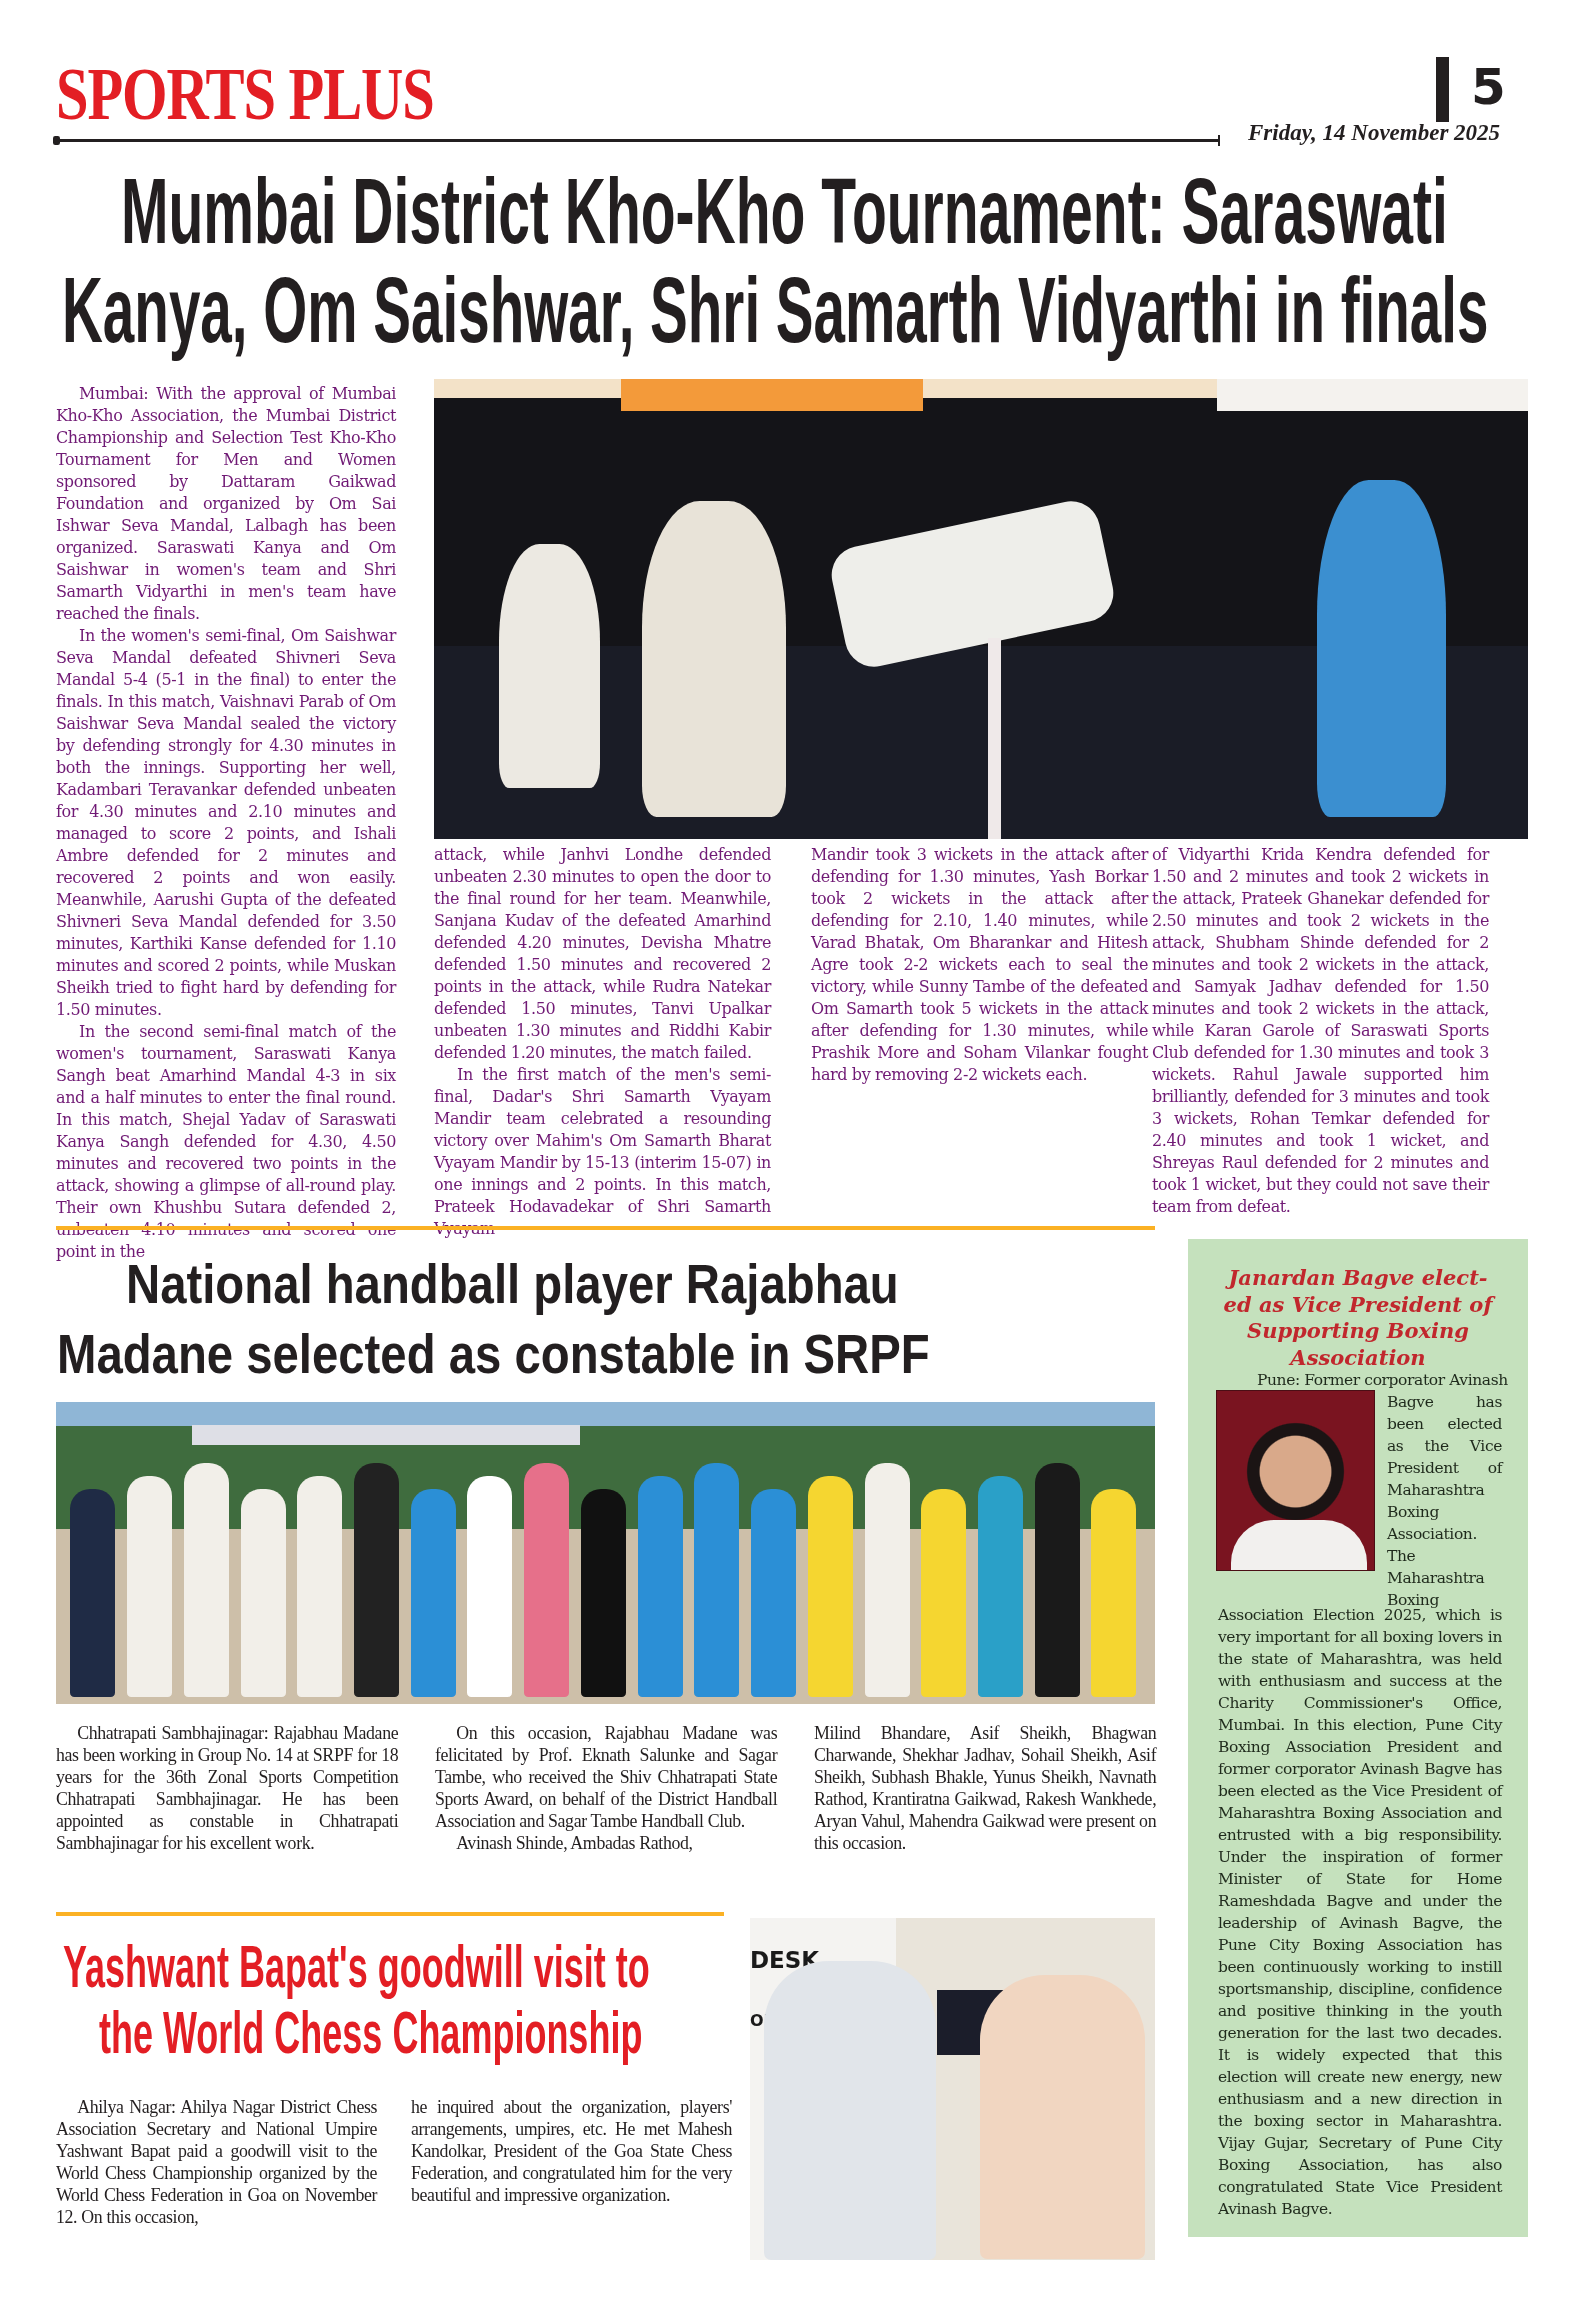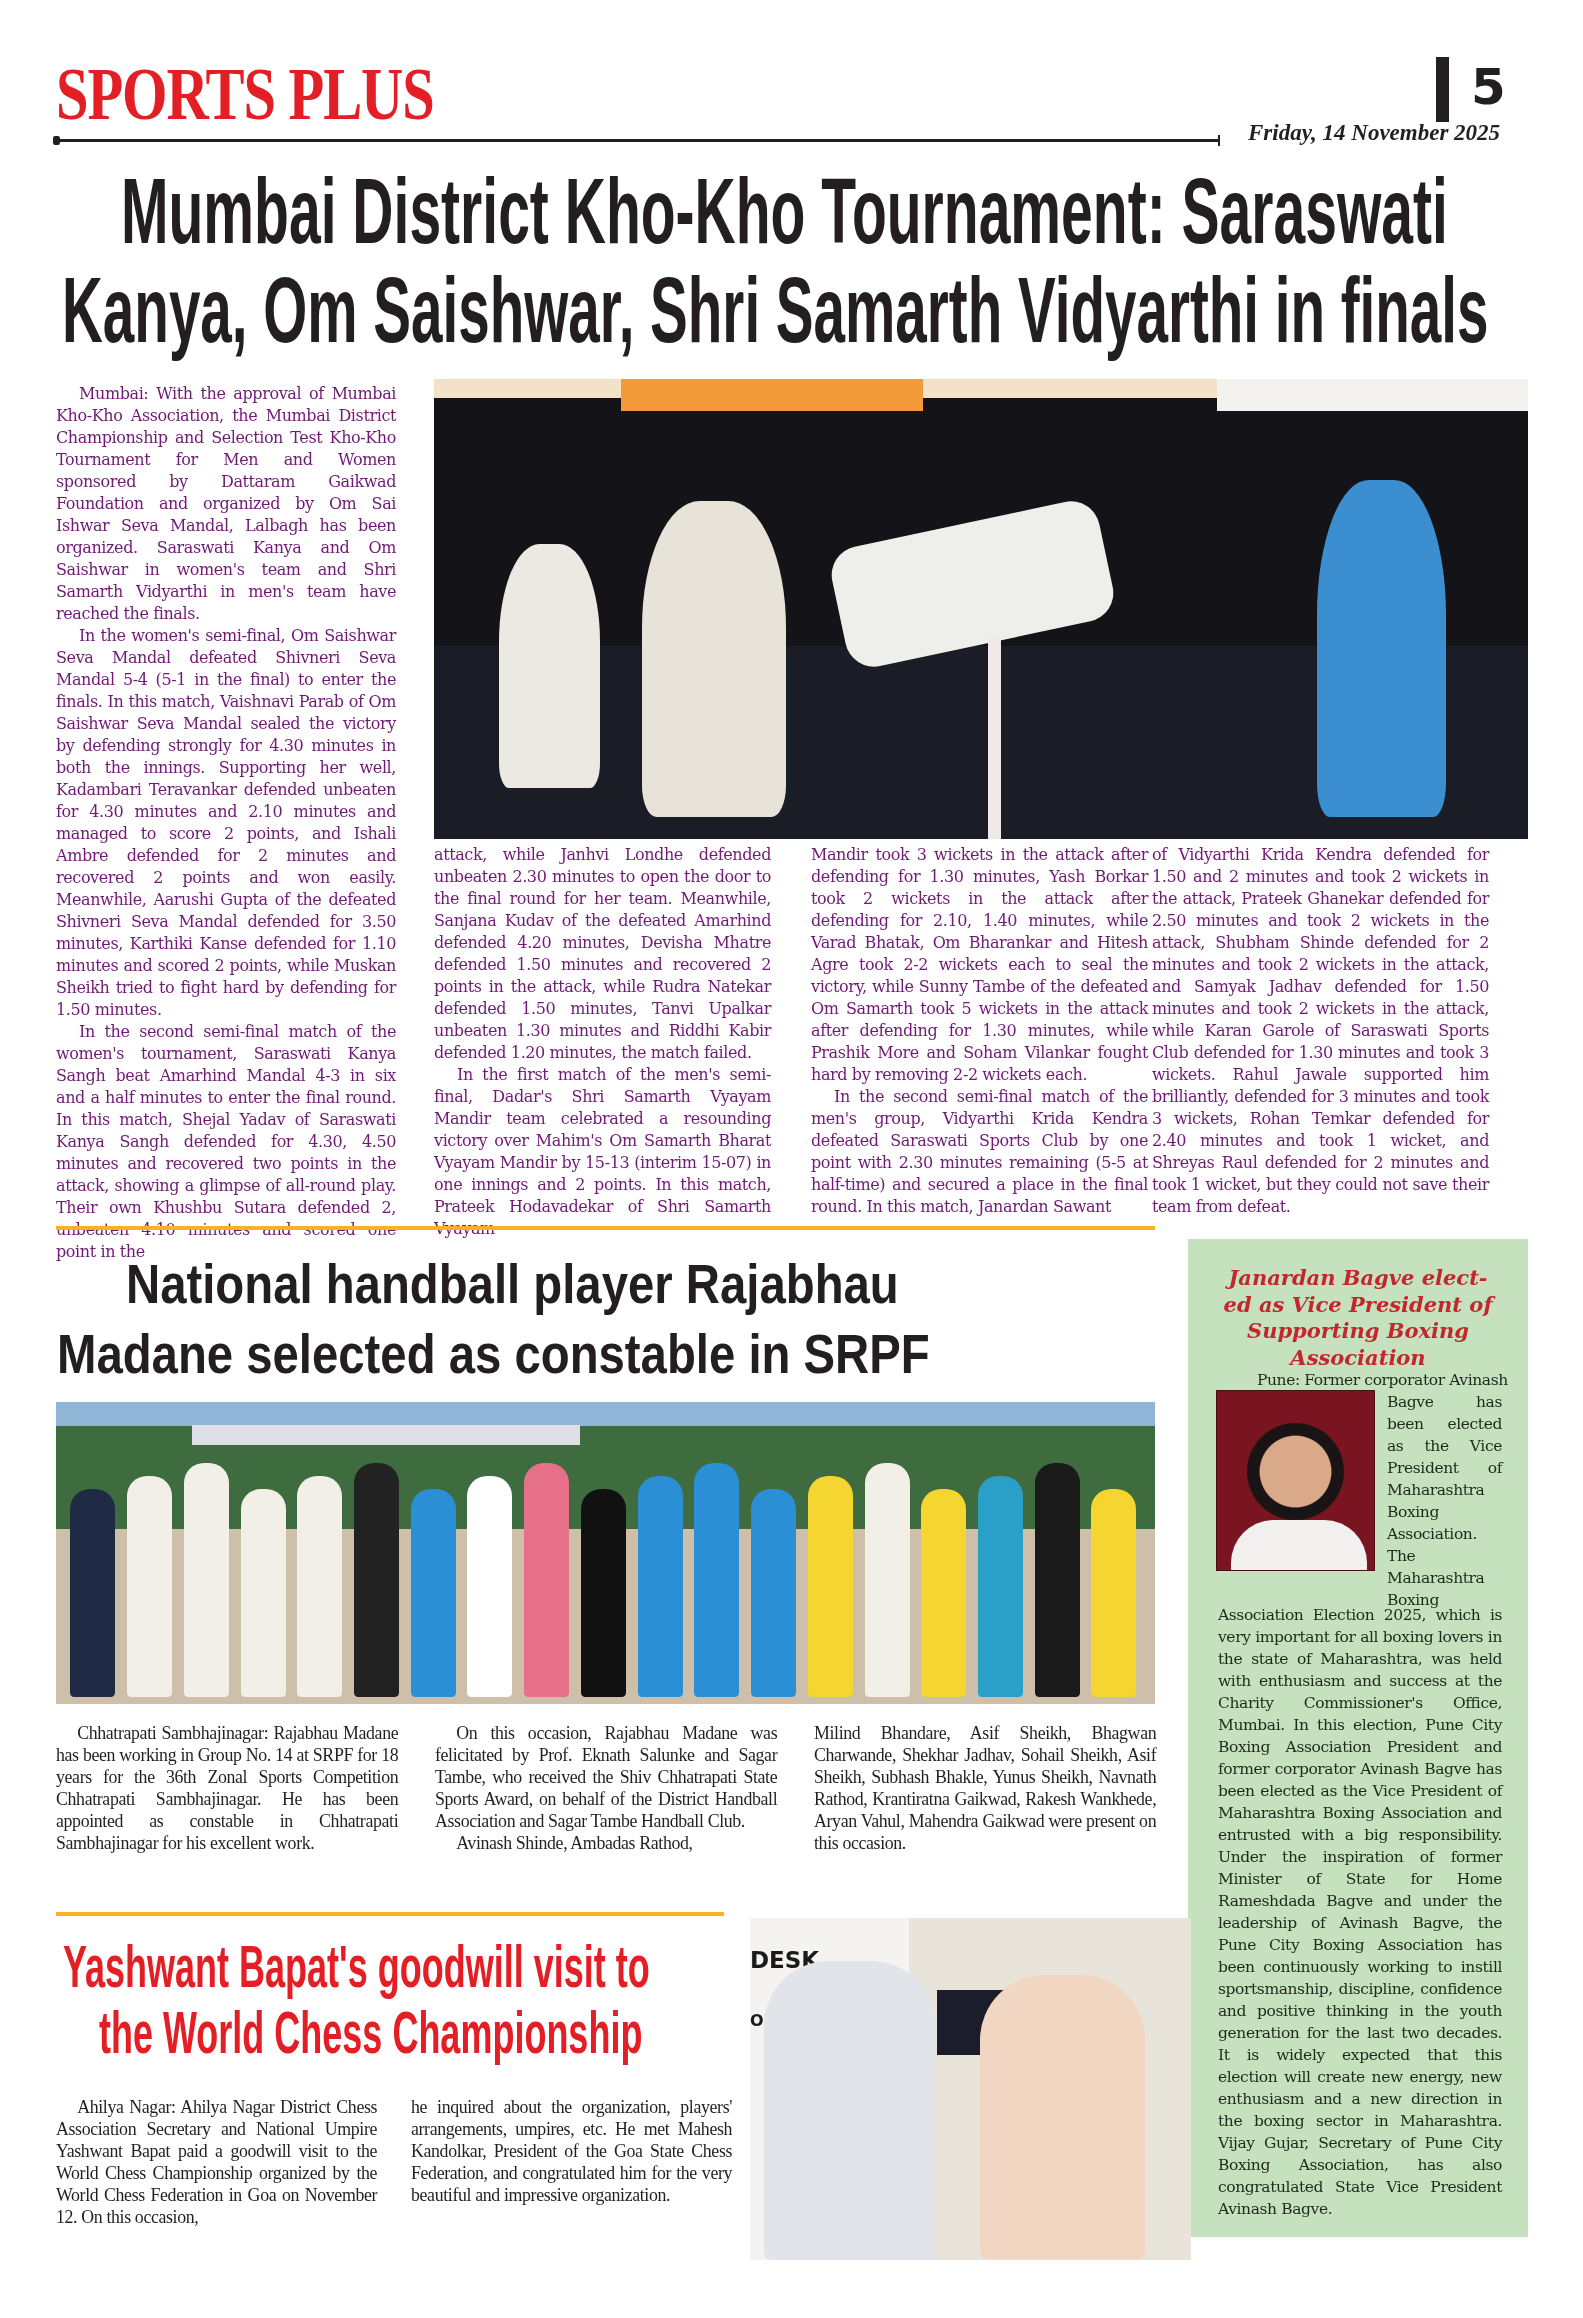--- a/index.html
+++ b/index.html
@@ -110,21 +110,21 @@
     color: #e31e24; font-size: 60px; line-height: 1; transform-origin: left top;
   }
   .chess-headline-1 { left: 63px;  top: 1937px; transform: scaleX(0.6); }
   .chess-headline-2 { left: 99px; top: 2003px; transform: scaleX(0.6); }
   .chess-col { position: absolute; font-family: "Liberation Serif", serif; font-size: 19.4px; line-height: 22px;
     text-align: justify; letter-spacing: -0.4px; transform: scaleX(0.92); transform-origin: left top; }
   .chess-col p { text-indent: 23px; }
   .chess-col p.noindent { text-indent: 0; }
   .chess-col1 { left: 56px;  top: 2096px; width: 349px; }
   .chess-col2 { left: 411px; top: 2096px; width: 349px; }
-  .chess-photo { left: 750px; top: 1918px; width: 441px; height: 342px;
+  .chess-photo { left: 750px; top: 1918px; width: 405px; height: 342px;
     background: linear-gradient(90deg, #f4f3f1 0 36%, #e9e4da 36% 100%); }
   .chess-photo .desk-text { position:absolute; left: 0; top: 29px; font-family:"DejaVu Sans",sans-serif; font-weight:bold; font-size: 23px; color:#1a1a1a; }
   .chess-photo .wc-text { position:absolute; left: 0; top: 93px; font-family:"DejaVu Sans",sans-serif; font-weight:bold; font-size: 16px; color:#1a1a1a; }
   .chess-photo .man1 { position:absolute; left: 14.4px; top: 43px; width: 172px; height: 299px; background: #e1e5ea; border-radius: 65px 65px 7.2px 7.2px; }
   .chess-photo .man2 { position:absolute; left: 230px; top: 57px; width: 165px; height: 284px; background: #f1d6c1; border-radius: 65px 65px 7.2px 7.2px; }
   .chess-photo .tv { position:absolute; left: 187px; top: 72px; width: 93px; height: 65px; background: #1b1d2a; }
 </style>
 </head>
 <body>
 
@@ -152,21 +152,20 @@
   <div class="player p3"></div>
   <div class="pole"></div>
 </div>
 
 <div class="col k-col2">
   <p class="noindent">attack, while Janhvi Londhe defended unbeaten 2.30 minutes to open the door to the final round for her team. Meanwhile, Sanjana Kudav of the defeated Amarhind defended 4.20 minutes, Devisha Mhatre defended 1.50 minutes and recovered 2 points in the attack, while Rudra Natekar defended 1.50 minutes, Tanvi Upalkar unbeaten 1.30 minutes and Riddhi Kabir defended 1.20 minutes, the match failed.</p>
   <p>In the first match of the men's semi-final, Dadar's Shri Samarth Vyayam Mandir team celebrated a resounding victory over Mahim's Om Samarth Bharat Vyayam Mandir by 15-13 (interim 15-07) in one innings and 2 points. In this match, Prateek Hodavadekar of Shri Samarth Vyayam</p>
 </div>
 <div class="col k-col3">
   <p class="noindent">Mandir took 3 wickets in the attack after defending for 1.30 minutes, Yash Borkar took 2 wickets in the attack after defending for 2.10, 1.40 minutes, while Varad Bhatak, Om Bharankar and Hitesh Agre took 2-2 wickets each to seal the victory, while Sunny Tambe of the defeated Om Samarth took 5 wickets in the attack after defending for 1.30 minutes, while Prashik More and Soham Vilankar fought hard by removing 2-2 wickets each.</p>
-  <p>In the second semi-final match of the men's group, Vidyarthi Krida Kendra defeated Saraswati Sports Club by one point with 2.30 minutes remaining (5-5 at half-time) and secured a place in the final round. In this match, Janardan Sawant</p>
 </div>
 <div class="col k-col4">
   <p class="noindent">of Vidyarthi Krida Kendra defended for 1.50 and 2 minutes and took 2 wickets in the attack, Prateek Ghanekar defended for 2.50 minutes and took 2 wickets in the attack, Shubham Shinde defended for 2 minutes and took 2 wickets in the attack, and Samyak Jadhav defended for 1.50 minutes and took 2 wickets in the attack, while Karan Garole of Saraswati Sports Club defended for 1.30 minutes and took 3 wickets. Rahul Jawale supported him brilliantly, defended for 3 minutes and took 3 wickets, Rohan Temkar defended for 2.40 minutes and took 1 wicket, and Shreyas Raul defended for 2 minutes and took 1 wicket, but they could not save their team from defeat.</p>
 </div>
 
 <div class="gold-rule r1"></div>
 
 <div class="hb-headline hb-headline-1">National handball player Rajabhau</div>
 <div class="hb-headline hb-headline-2">Madane selected as constable in SRPF</div>
 

